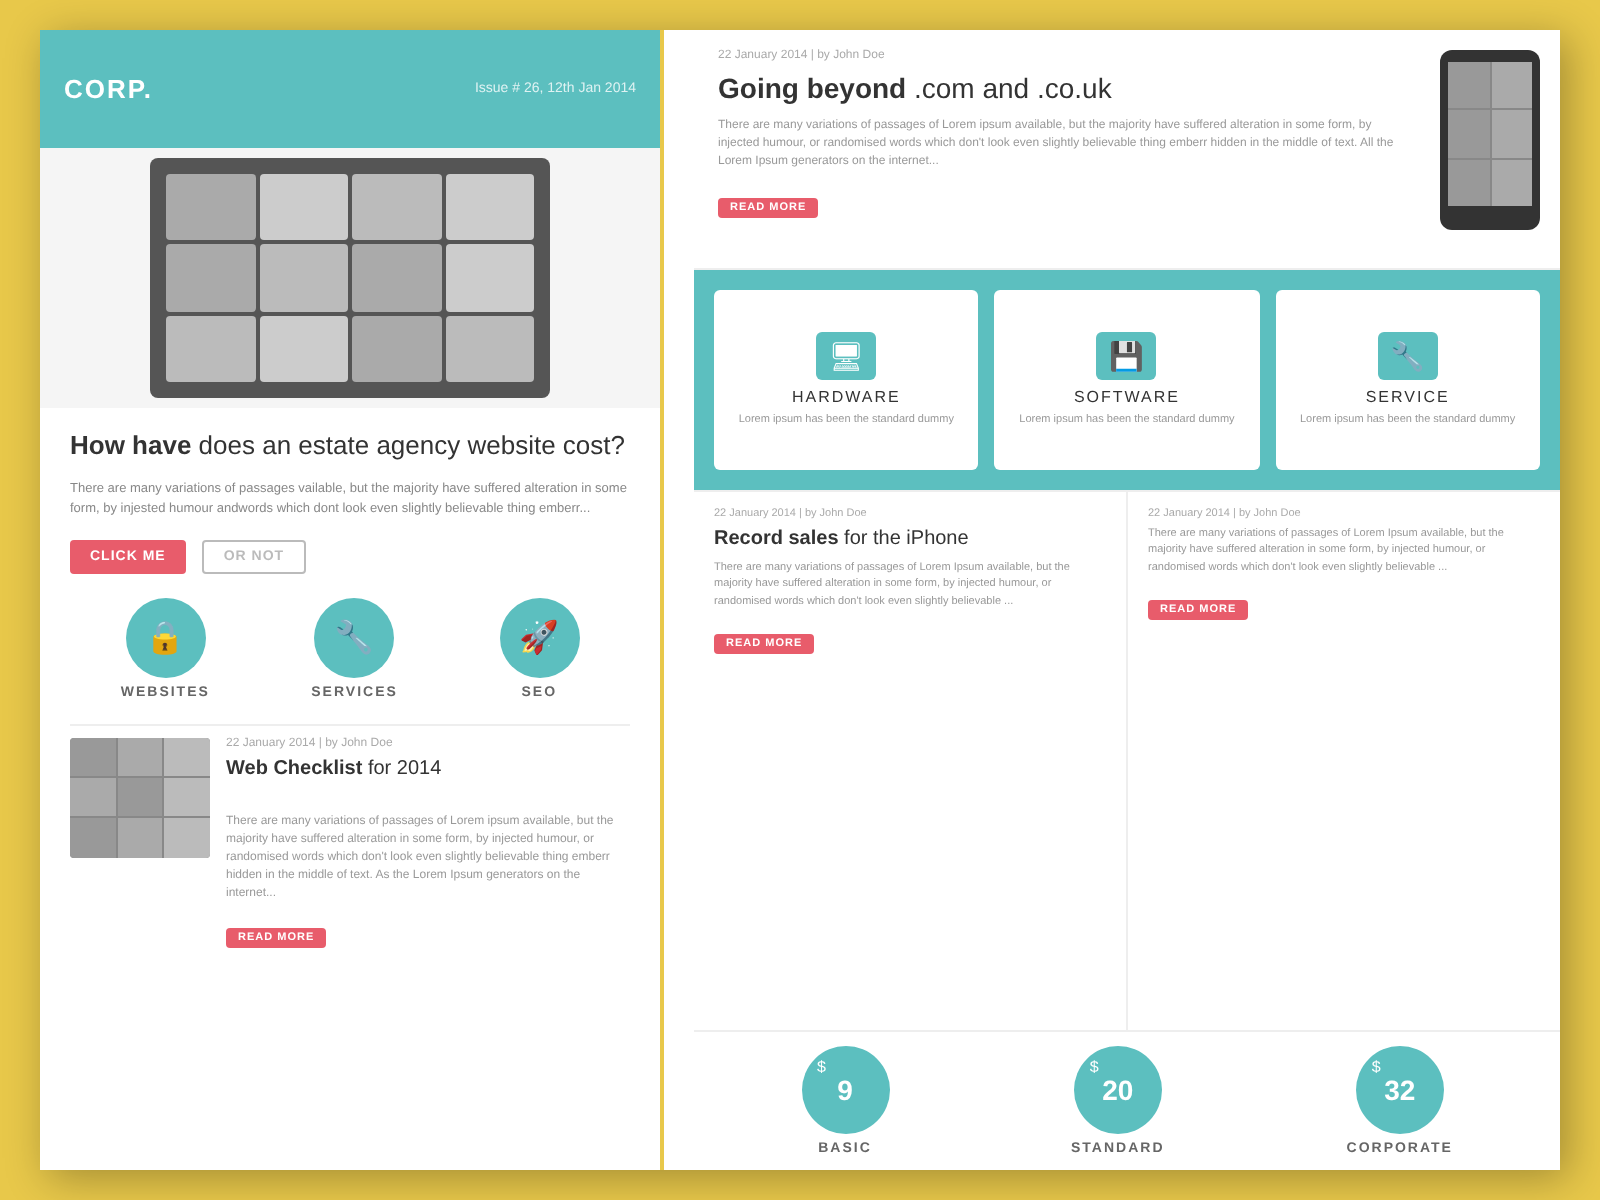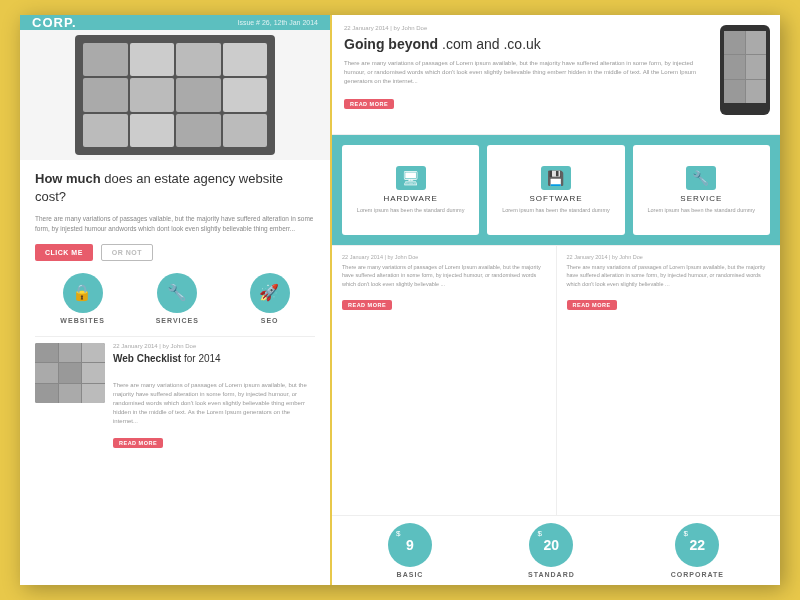--- a/index.html
+++ b/index.html
@@ -25,21 +25,21 @@
     .left-page {
       width: 310px;
       flex-shrink: 0;
       background: #fff;
       display: flex;
       flex-direction: column;
       overflow: hidden;
     }
     .left-top-header {
       background: #5cbfbf;
-      padding: 0 12px;
+      padding: 22px 12px;
       display: flex;
       align-items: center;
       justify-content: space-between;
     }
     .corp-logo {
       color: white;
       font-size: 13px;
       font-weight: bold;
       letter-spacing: 1px;
     }
@@ -239,20 +239,21 @@
       flex-shrink: 0;
     }
 
     
     .right-page {
       flex: 1;
       background: #fff;
       display: flex;
       flex-direction: column;
       overflow: hidden;
+      padding-left: 15px;
     }
     .right-top {
       display: flex;
       background: white;
       height: 120px;
       border-bottom: 1px solid #eee;
     }
     .right-top-content {
       flex: 1;
       padding: 10px 12px;
@@ -440,21 +441,21 @@
         <div class="grid-cell"></div>
         <div class="grid-cell"></div>
         <div class="grid-cell"></div>
         <div class="grid-cell"></div>
         <div class="grid-cell"></div>
         <div class="grid-cell"></div>
       </div>
     </div>
     <div class="content-section">
       <p class="headline">
-        <strong>How much</strong> does an estate agency website cost?
+        <strong>How have</strong> does an estate agency website cost?
       </p>
       <p class="body-text">There are many variations of passages vailable, but the majority have suffered alteration in some form, by injested humour andwords which dont look even slightly believable thing emberr...</p>
       <div class="btn-row">
         <button class="btn-primary">CLICK ME</button>
         <button class="btn-secondary">OR NOT</button>
       </div>
       <div class="services-row">
         <div class="service-item">
           <div class="service-circle">🔒</div>
           <span class="service-label">WEBSITES</span>
@@ -532,20 +533,23 @@
       <div class="card">
         <div class="card-icon">🔧</div>
         <div class="card-title">SERVICE</div>
         <div class="card-body">Lorem ipsum has been the standard dummy</div>
       </div>
     </div>
 
     <div class="bottom-articles">
       <div class="bottom-article">
         <div class="ba-meta">22 January 2014  |  by John Doe</div>
+        <div class="ba-title">
+          <strong>Record sales</strong> for the iPhone
+        </div>
         <div class="ba-body">There are many variations of passages of Lorem Ipsum available, but the majority have suffered alteration in some form, by injected humour, or randomised words which don't look even slightly believable ...</div>
         <button class="read-more-btn">READ MORE</button>
       </div>
       <div class="bottom-article">
         <div class="ba-meta">22 January 2014  |  by John Doe</div>
         <div class="ba-body">There are many variations of passages of Lorem Ipsum available, but the majority have suffered alteration in some form, by injected humour, or randomised words which don't look even slightly believable ...</div>
         <button class="read-more-btn">READ MORE</button>
       </div>
     </div>
 
@@ -560,19 +564,19 @@
       <div class="price-item">
         <div class="price-circle">
           <sup>$</sup>
           <span>20</span>
         </div>
         <span class="price-label">STANDARD</span>
       </div>
       <div class="price-item">
         <div class="price-circle">
           <sup>$</sup>
-          <span>22</span>
+          <span>32</span>
         </div>
         <span class="price-label">CORPORATE</span>
       </div>
     </div>
   </div>
 </div>
 
 </body></html>

